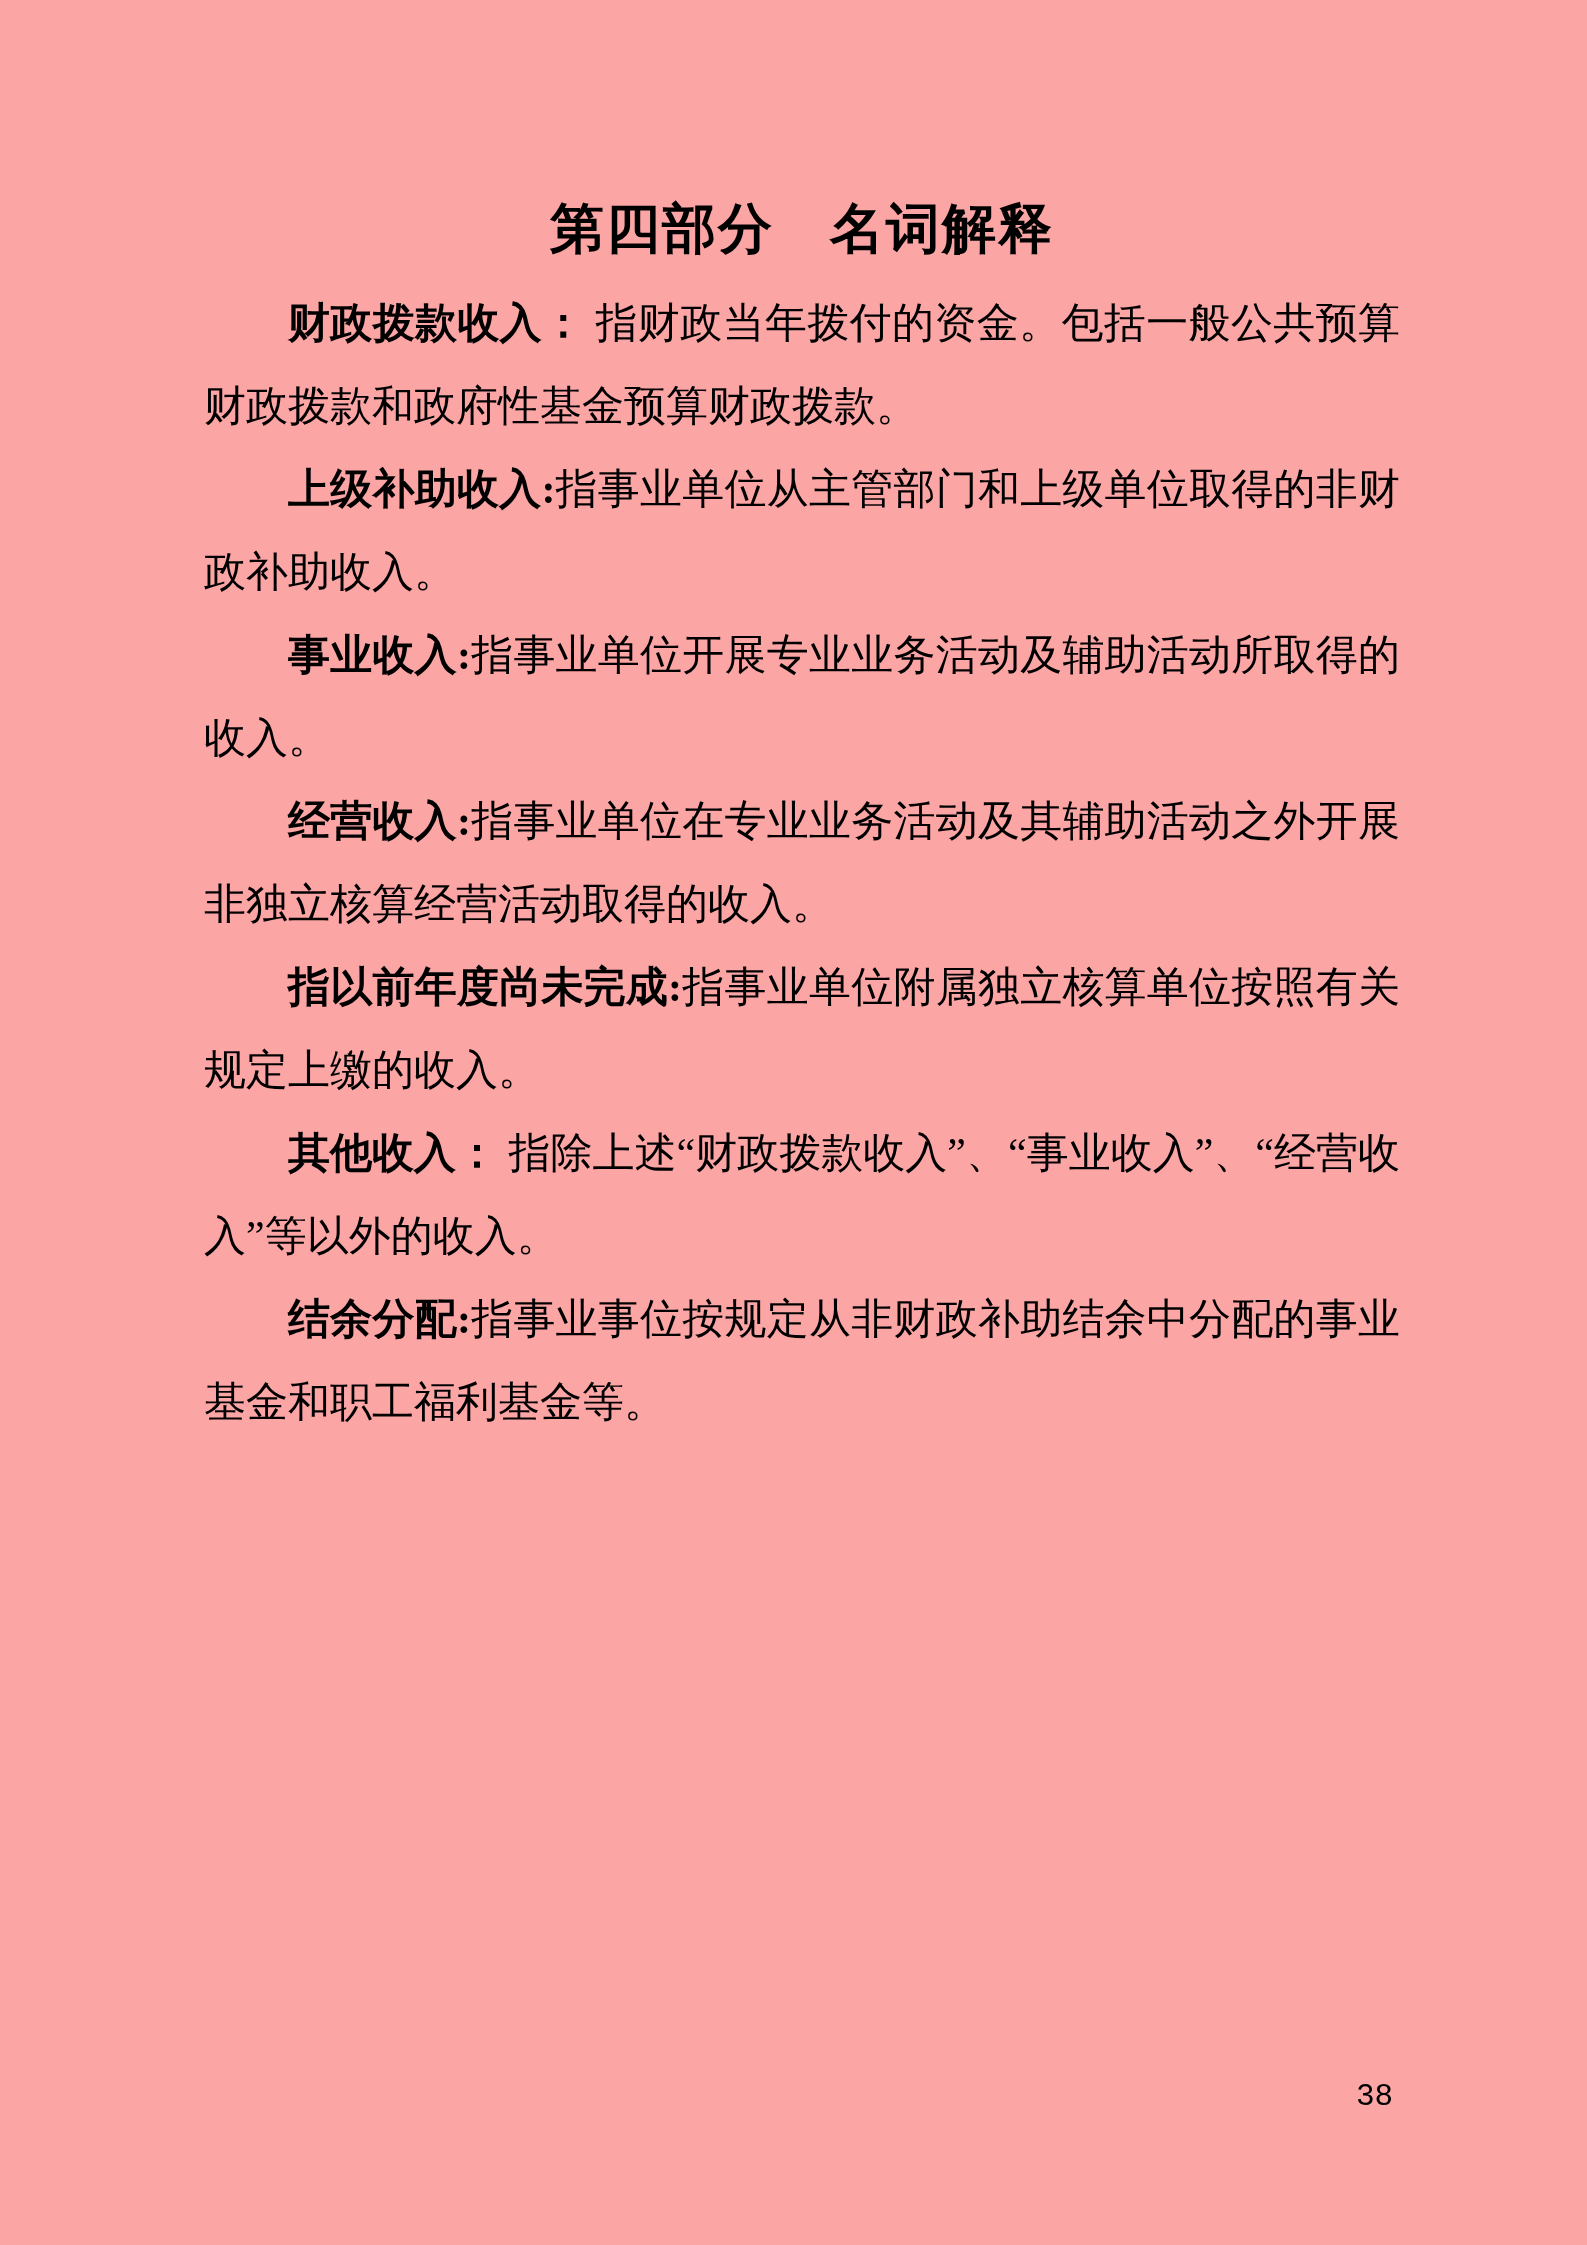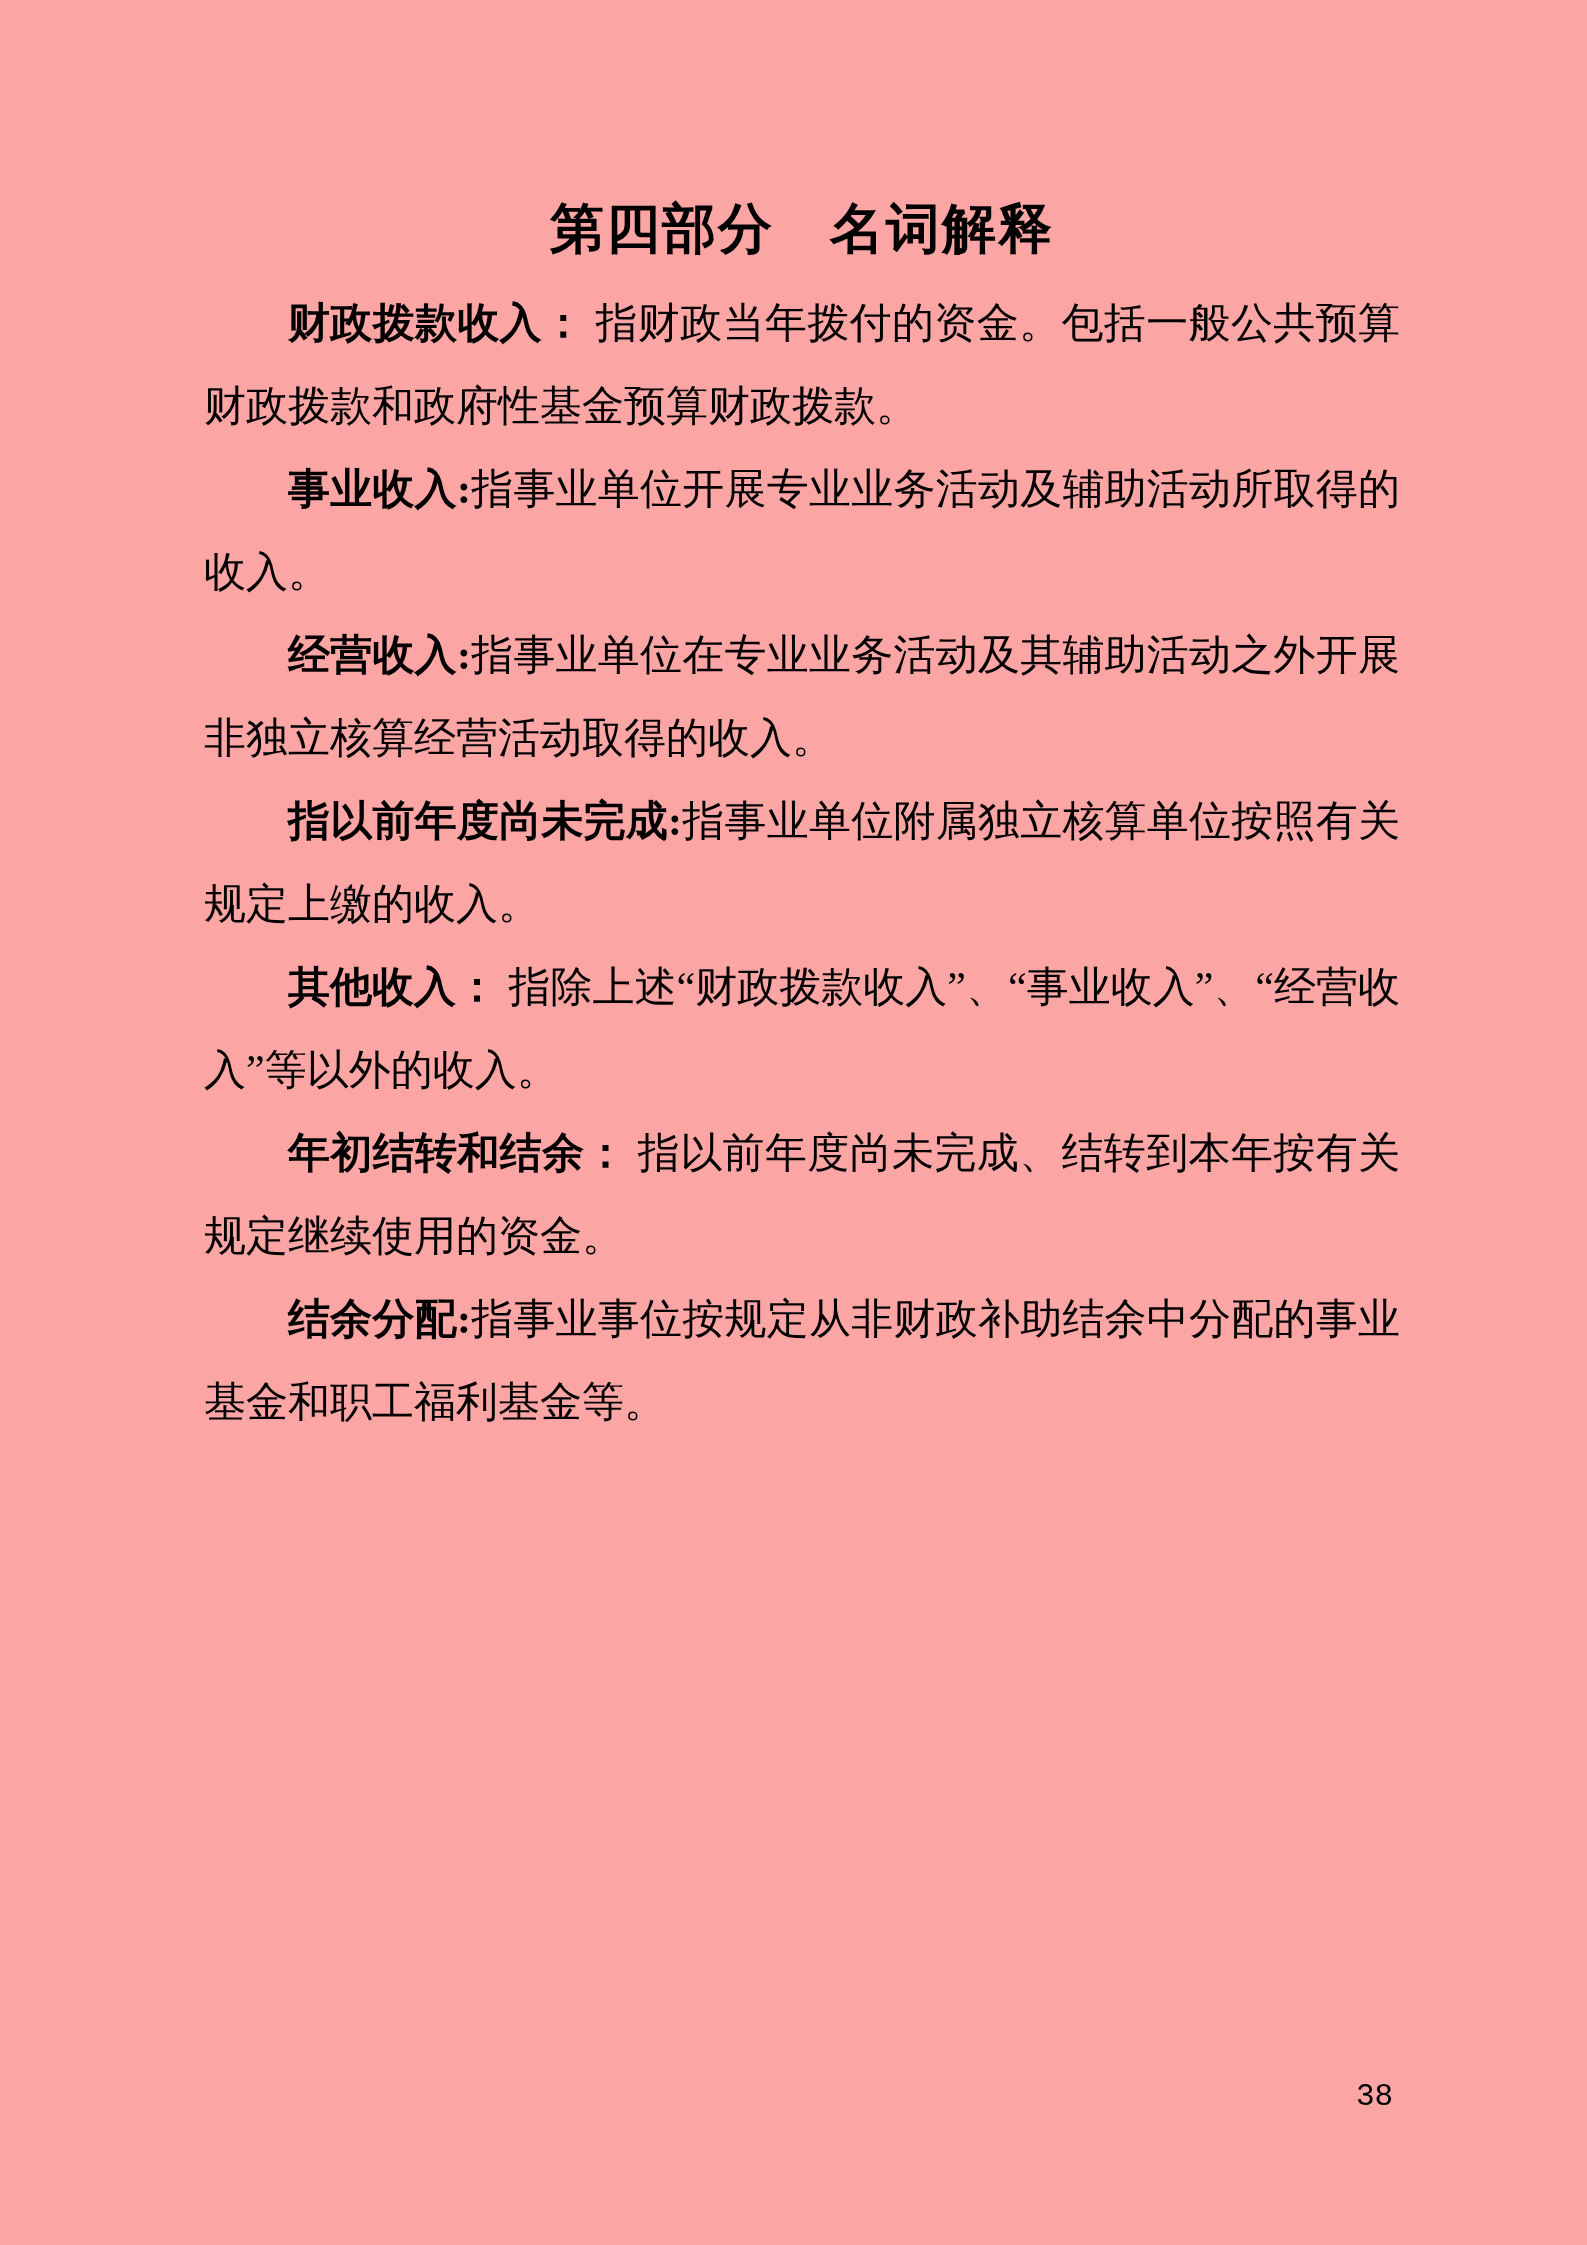--- a/index.html
+++ b/index.html
@@ -61,31 +61,31 @@
 <body>
 
 <div class="page">
 
   <h1 class="doc-title">第四部分　名词解释</h1>
 
   <div class="glossary">
 
     <p class="entry"><span class="term">财政拨款收入：</span><span class="def"> 指财政当年拨付的资金。包括一般公共预算财政拨款和政府性基金预算财政拨款。</span></p>
 
+    <p class="entry"><span class="term">上级补助收入:</span><span class="def">指事业单位从主管部门和上级单位取得的非财政补助收入。</span></p>
 
     <p class="entry"><span class="term">事业收入:</span><span class="def">指事业单位开展专业业务活动及辅助活动所取得的收入。</span></p>
 
     <p class="entry"><span class="term">经营收入:</span><span class="def">指事业单位在专业业务活动及其辅助活动之外开展非独立核算经营活动取得的收入。</span></p>
 
     <p class="entry"><span class="term">指以前年度尚未完成:</span><span class="def">指事业单位附属独立核算单位按照有关规定上缴的收入。</span></p>
 
     <p class="entry"><span class="term">其他收入：</span><span class="def"> 指除上述“财政拨款收入”、“事业收入”、“经营收入”等以外的收入。</span></p>
 
 
-    <p class="entry"><span class="term">年初结转和结余：</span><span class="def"> 指以前年度尚未完成、结转到本年按有关规定继续使用的资金。</span></p>
 
     <p class="entry"><span class="term">结余分配:</span><span class="def">指事业事位按规定从非财政补助结余中分配的事业基金和职工福利基金等。</span></p>
 
   </div>
 
   <div class="page-number">38</div>
 
 </div>
 
 </body></html>

